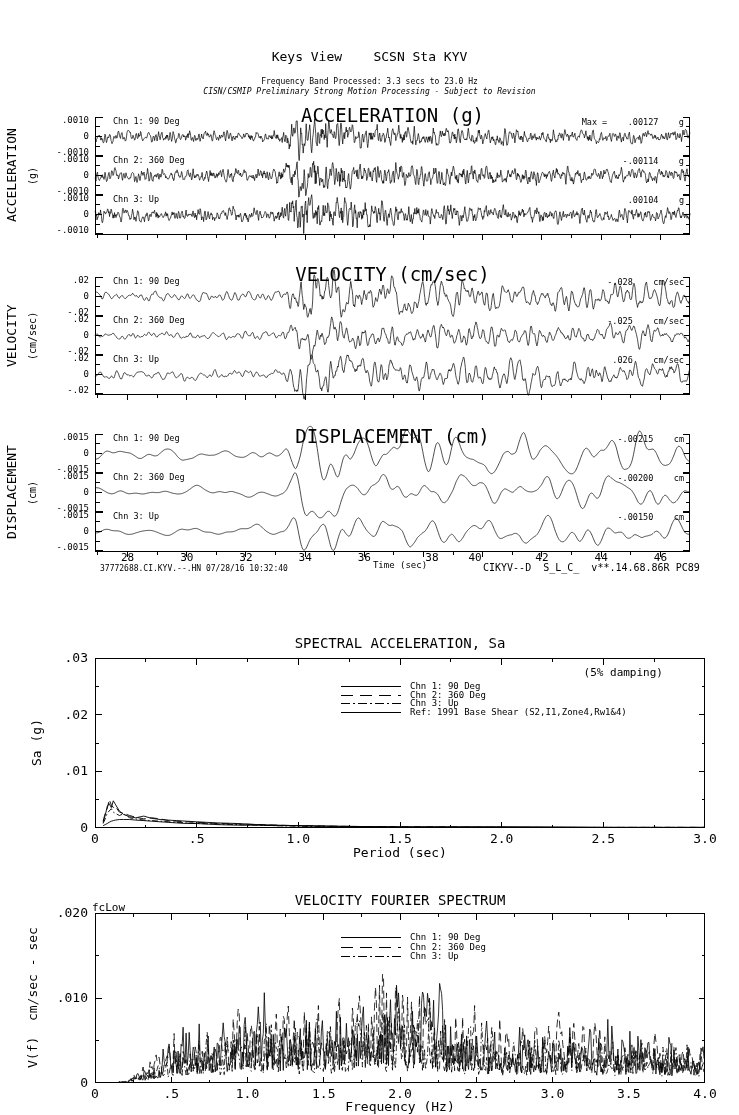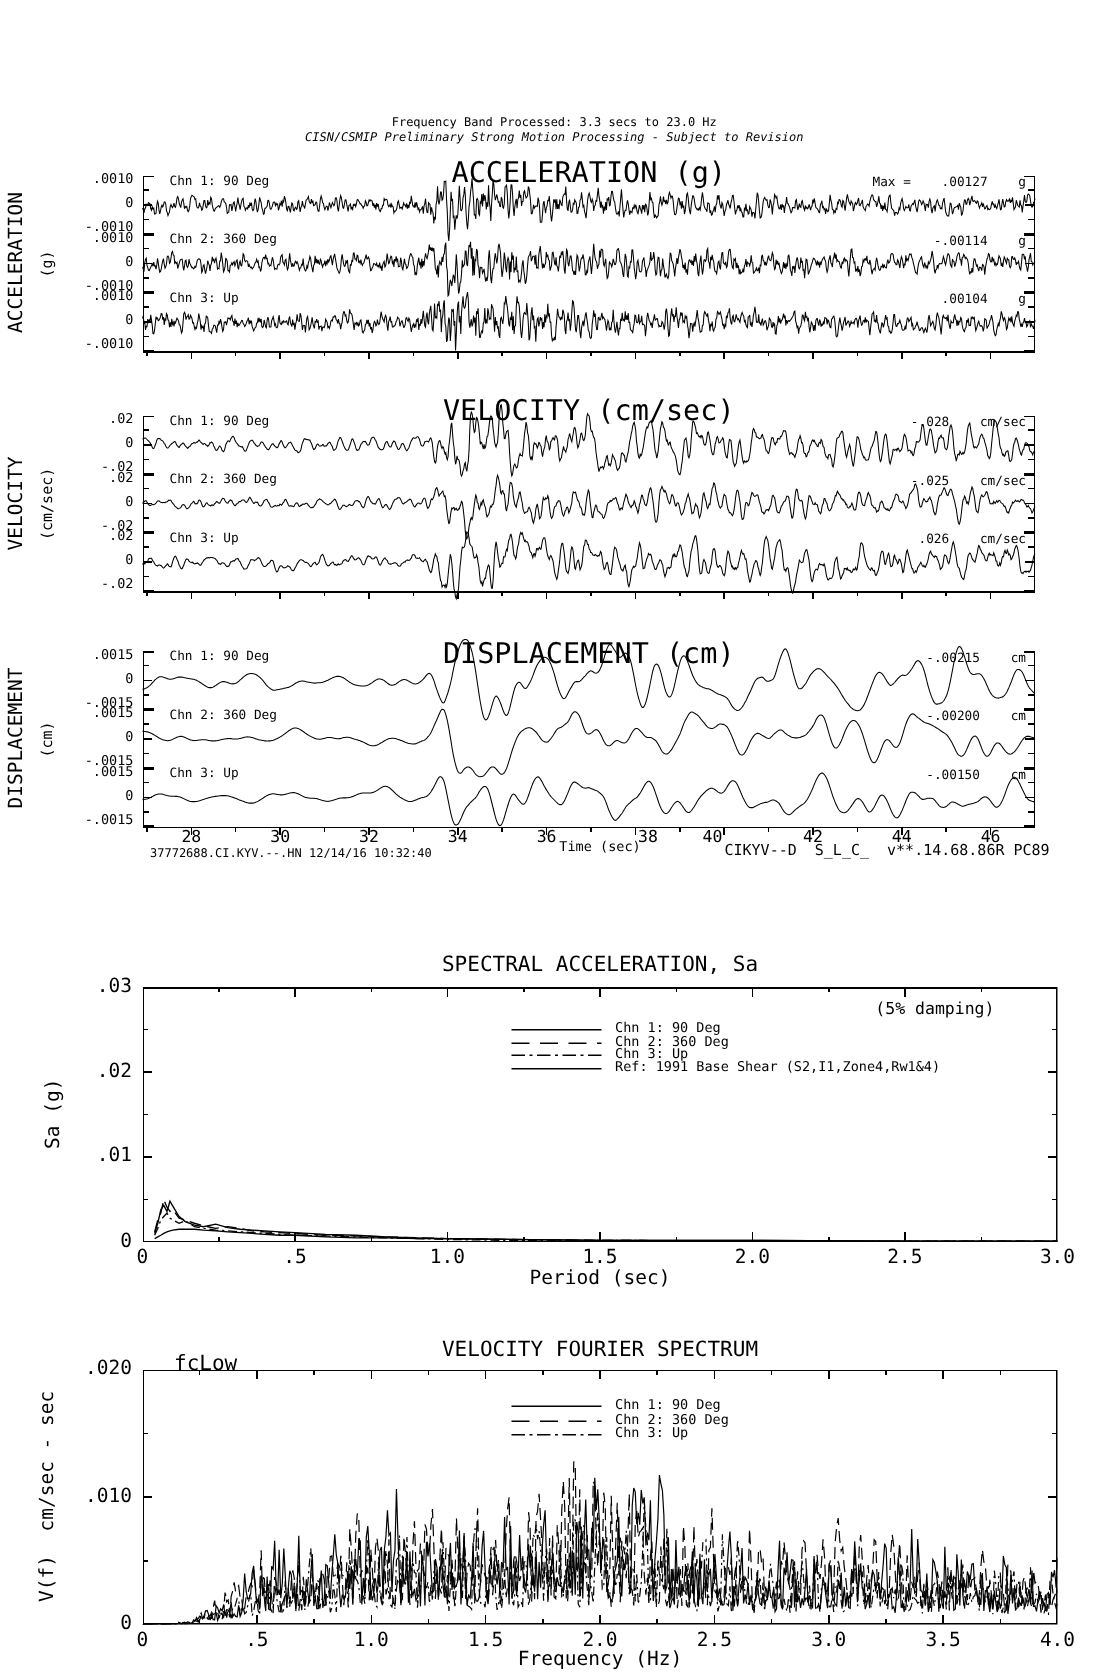--- a/index.html
+++ b/index.html
@@ -21,30 +21,31 @@
   .max-label{position:absolute;right:6px;top:0px;font-size:8.5px;white-space:pre;}
   .time-tick{position:absolute;width:30px;text-align:center;font-size:11px;top:551px;}
   .time-label{position:absolute;left:300px;width:200px;top:560px;text-align:center;font-size:9px;}
   .footer-left{position:absolute;left:100px;top:564px;font-size:8px;white-space:pre;}
   .footer-right{position:absolute;left:483px;top:562px;font-size:10px;white-space:pre;}
   .chart-title{position:absolute;left:95px;width:610px;text-align:center;font-size:14px;white-space:pre;}
   .ytick-lab{position:absolute;left:36px;width:52px;text-align:right;font-size:13px;height:16px;line-height:16px;white-space:pre;}
   .xtick-lab{position:absolute;width:44px;text-align:center;font-size:13px;white-space:pre;}
   .axis-title{position:absolute;left:300px;width:200px;text-align:center;font-size:13px;white-space:pre;}
   .damping{position:absolute;left:525px;width:138px;top:666px;text-align:right;font-size:11px;white-space:pre;}
-  .fclow{position:absolute;left:116px;top:901px;font-size:14px;white-space:pre;}
+  .fclow{position:absolute;left:92px;top:901px;font-size:11px;white-space:pre;}
   .legend{position:absolute;width:370px;}
   .legend-row{position:absolute;left:0;display:flex;align-items:center;height:9px;}
   .legend-row span{font-size:9px;line-height:9px;margin-left:8px;white-space:pre;}
   svg{display:block;}
 </style>
 </head>
 <body>
 
 <div class="page">
+  <div class="ctr hdr1">Keys View    SCSN Sta KYV</div>
   <div class="ctr hdr3">Frequency Band Processed: 3.3 secs to 23.0 Hz</div>
   <div class="ctr hdr4">CISN/CSMIP Preliminary Strong Motion Processing - Subject to Revision</div>
 
   <div id="wave-area">
       <div class="group-title" style="top: 104px;">ACCELERATION (g)</div>
       <div class="vlabel" style="left: 2px; top: 117px; height: 117px; width: 18px; font-size: 13px;">ACCELERATION</div>
       <div class="vlabel" style="left: 26px; top: 117px; height: 117px; width: 12px; font-size: 10px;">(g)</div>
       <div class="trace-row" style="left: 95px; top: 117px;">
         <div class="ylab" style="top: -2px;">.0010</div>
         <div class="ylab" style="top: 14px;">0</div>
@@ -326,21 +327,21 @@
       <div class="time-tick" style="left: 230.97px;">32</div>
       <div class="time-tick" style="left: 290.174px;">34</div>
       <div class="time-tick" style="left: 349.378px;">36</div>
       <div class="time-tick" style="left: 408.582px; text-align: right;">38</div>
       <div class="time-tick" style="left: 460px;">40</div>
       <div class="time-tick" style="left: 526.99px;">42</div>
       <div class="time-tick" style="left: 586.194px;">44</div>
       <div class="time-tick" style="left: 645.398px;">46</div>
     </div>
   <div class="time-label">Time (sec)</div>
-  <div class="footer-left">37772688.CI.KYV.--.HN 12/14/16 10:32:40</div>
+  <div class="footer-left">37772688.CI.KYV.--.HN 07/28/16 10:32:40</div>
   <div class="footer-right">CIKYV--D  S_L_C_  v**.14.68.86R PC89</div>
 
   <div class="chart-title" style="top:635px">SPECTRAL ACCELERATION, Sa</div>
   <div class="vlabel" style="left:28px;top:658px;height:170px;width:16px;font-size:13px">Sa (g)</div>
   <div id="sa-yticks">
       <div class="ytick-lab" style="top: 650px;">.03</div>
       <div class="ytick-lab" style="top: 706.667px;">.02</div>
       <div class="ytick-lab" style="top: 763.333px;">.01</div>
       <div class="ytick-lab" style="top: 820px;">0</div>
     </div>

